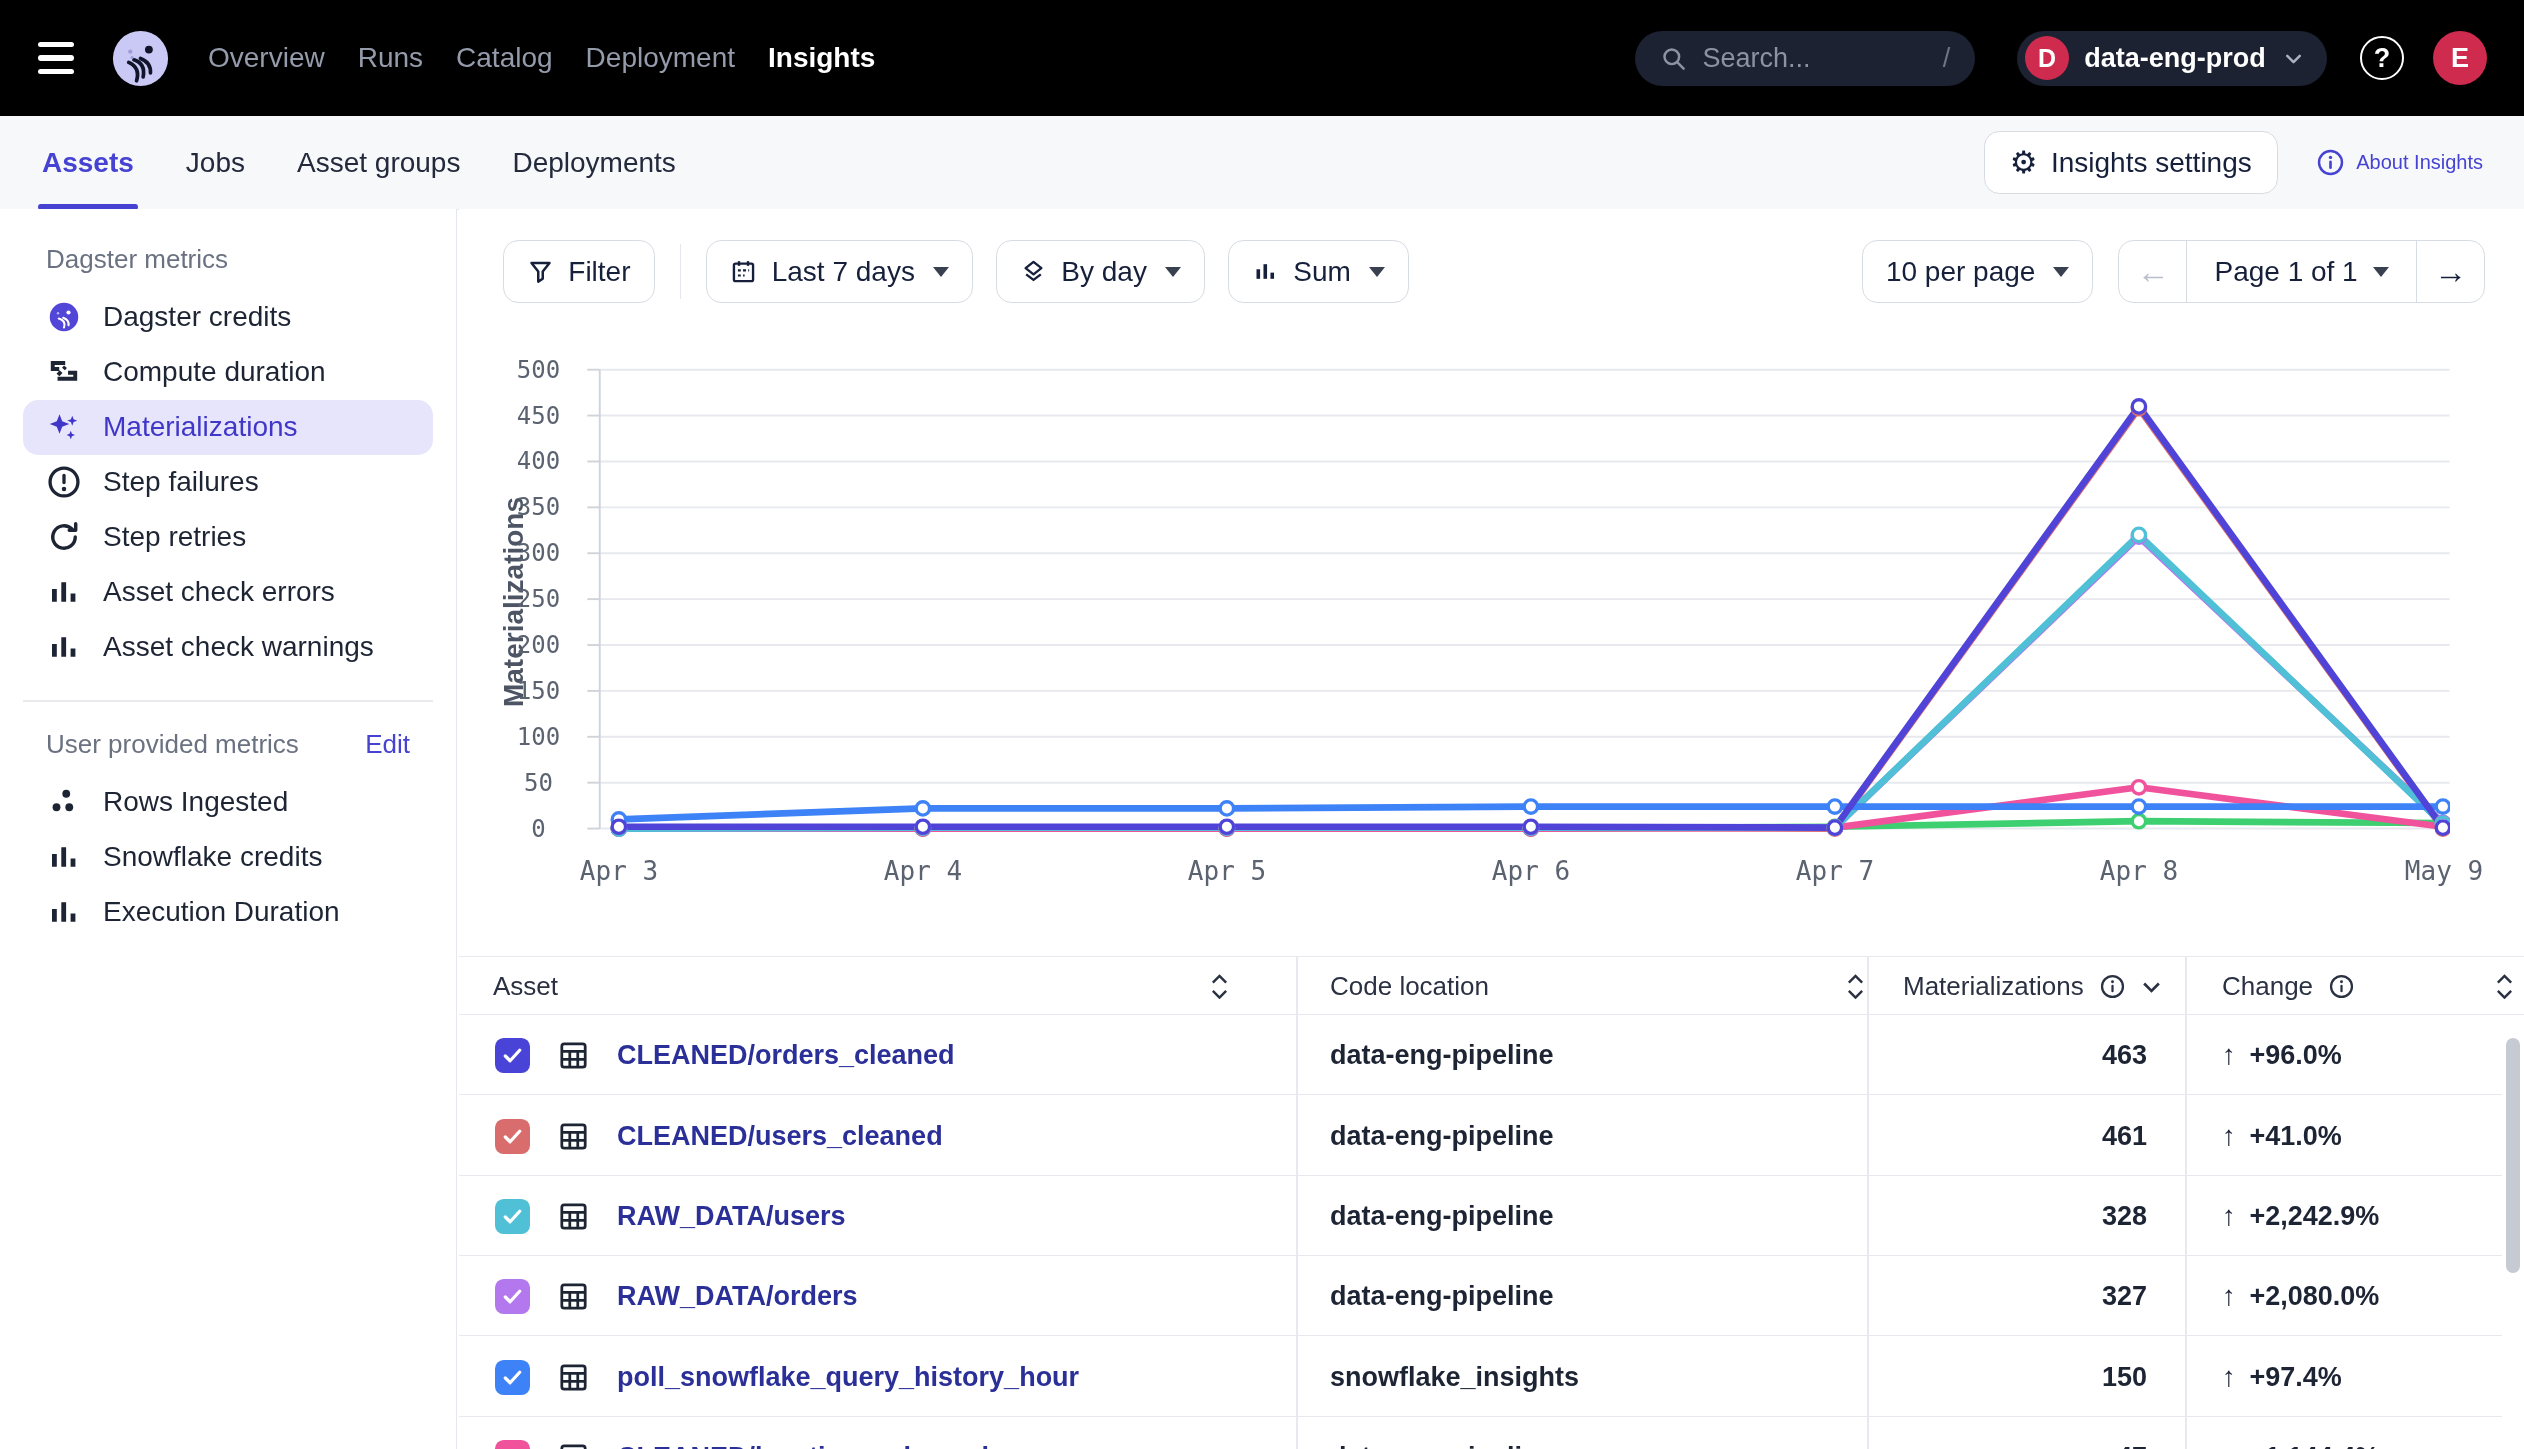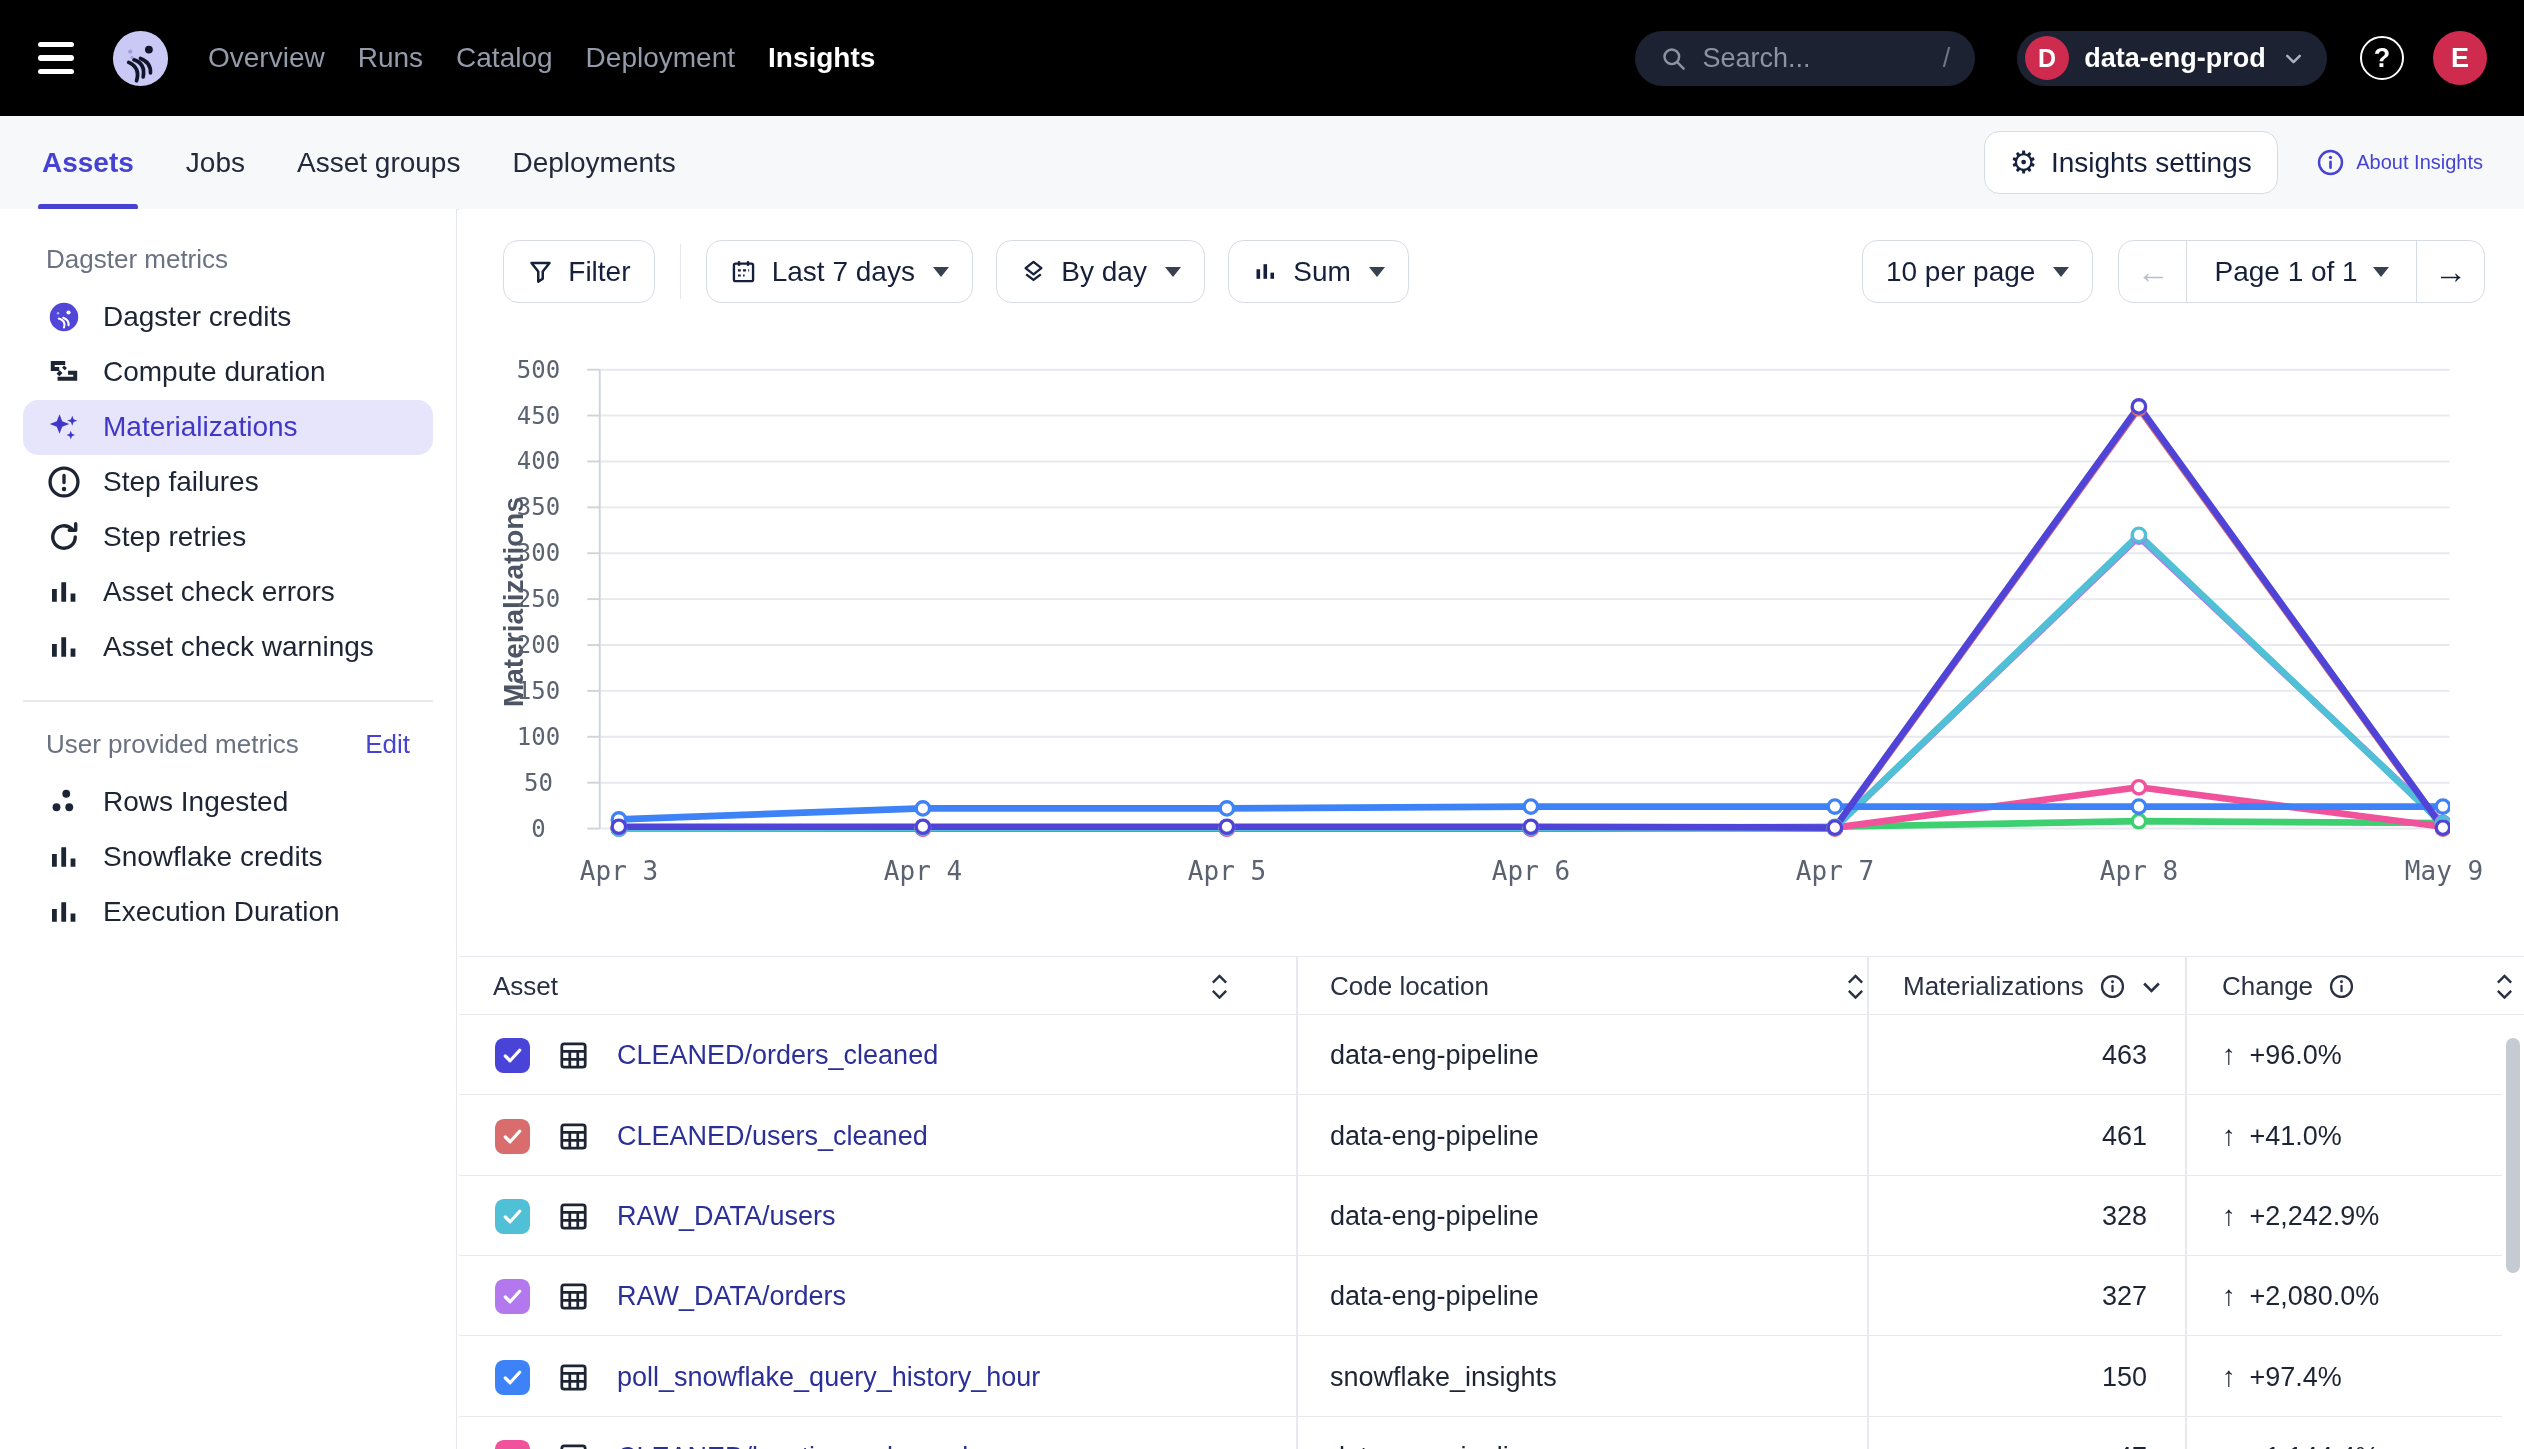--- a/index.html
+++ b/index.html
@@ -87,21 +87,21 @@
            font-family:"DejaVu Sans Mono", monospace; font-size:26px; color:#5b6270; white-space:nowrap; }
   #plot { position:absolute; left:126px; top:154px; }
 
   
   .table { position:absolute; left:0; top:747px; right:0; bottom:0; }
   .thead { position:absolute; top:0; left:0; right:0; height:59px; border-top:1.9px solid #e7e9ee;
            border-bottom:1.9px solid #e7e9ee; background:#fff; }
   .th { position:absolute; top:0; height:59px; display:flex; align-items:center; font-size:26px;
         color:#2a3142; cursor:pointer; }
   .colline { position:absolute; top:0; bottom:0; width:1.9px; background:#e7e9ee; }
-  .trow { position:absolute; left:0; right:23px; height:80px; border-bottom:1.9px solid #e7e9ee; }
+  .trow { position:absolute; left:0; right:23px; height:80px; border-bottom:1.9px solid #e7e9ee;font-weight:bold; }
   .cell { position:absolute; top:0; height:80px; display:flex; align-items:center; }
   .cb { width:35px; height:35px; border-radius:8.6px; display:flex; align-items:center;
         justify-content:center; cursor:pointer; flex:0 0 auto; }
   .assetlink { font-size:27px; color:#2b2f98; cursor:pointer; text-decoration:none; }
   .loctext { font-size:27px; color:#1d2433; }
   .valtext { font-size:27px; color:#1d2433; }
   .chg { font-size:27px; color:#1d2433; display:flex; align-items:center; gap:13.4px; }
   .uparrow { font-size:28px; }
   .sorticon { display:inline-flex; flex-direction:column; gap:2.9px; margin-left:auto; }
   .scrollthumb { position:absolute; width:14.3px; border-radius:7.7px; background:#c6cad2; right:4.8px; cursor:pointer; }

